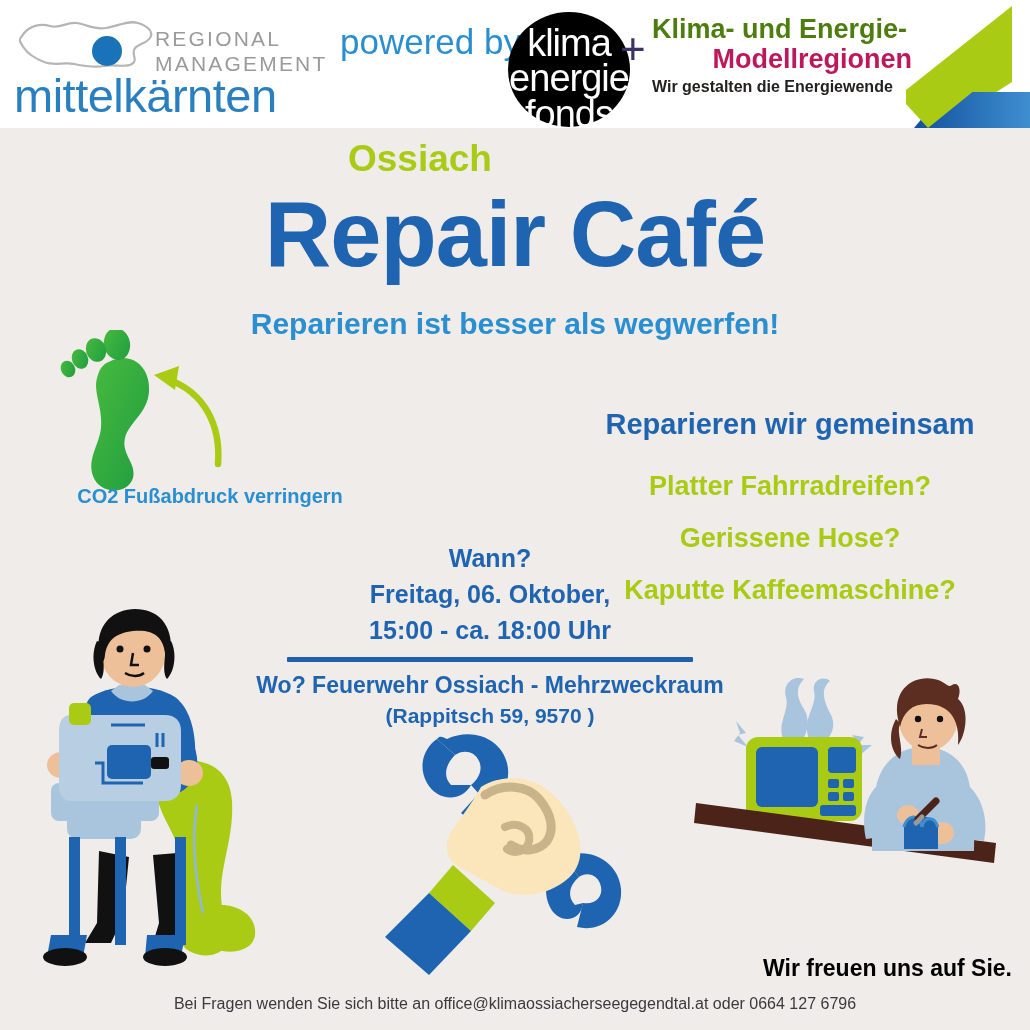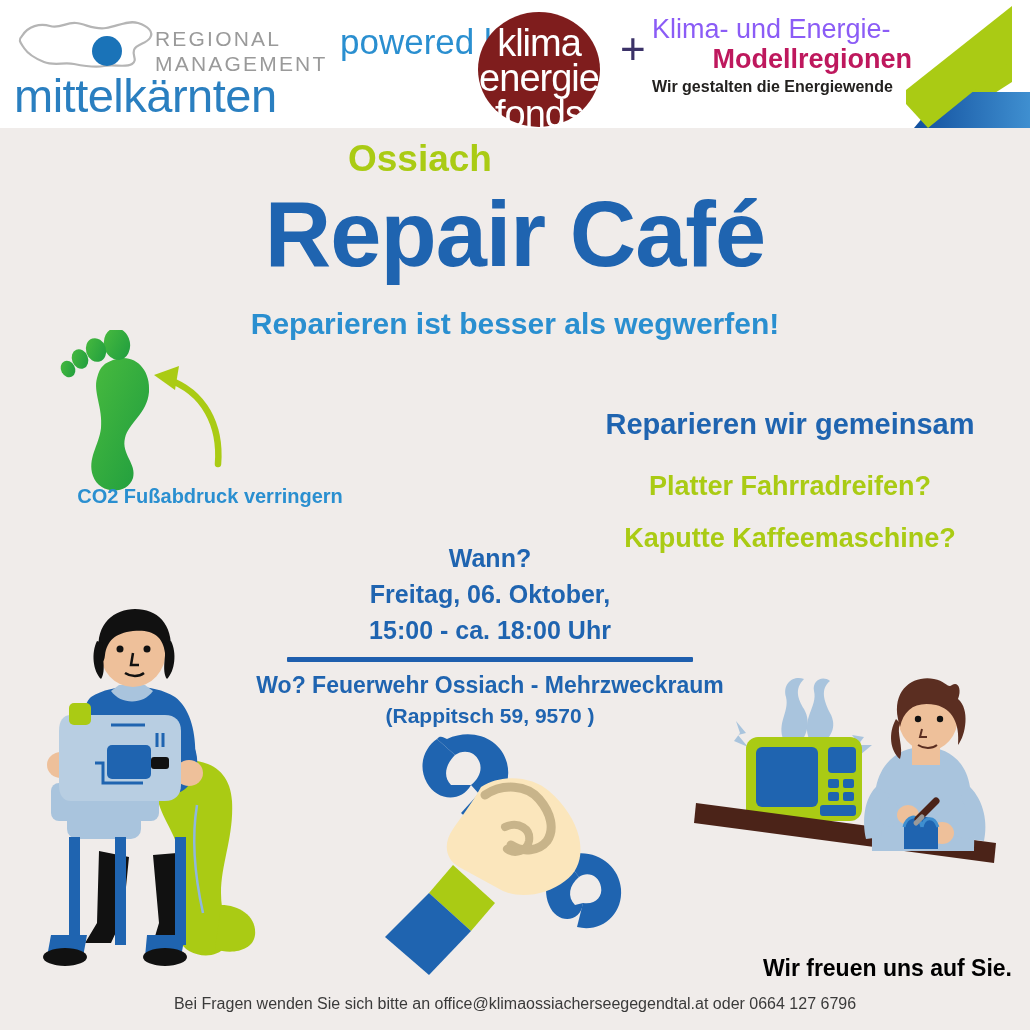--- a/index.html
+++ b/index.html
@@ -27,35 +27,35 @@
   .rm-mk{
     position:absolute;left:4px;top:58px;
     font-size:47px;color:#2a7fc0;letter-spacing:-0.5px;line-height:52px;font-weight:400;
   }
 
   .powered{
     position:absolute;left:340px;top:22px;
     font-size:35px;color:#2a8fd0;font-weight:400;letter-spacing:0px;
   }
   .kef-circle{
-    position:absolute;left:478px;top:12px;width:122px;height:115px;
-    border-radius:50%;background:#7f1d1d;
+    position:absolute;left:508px;top:12px;width:122px;height:115px;
+    border-radius:50%;background:#000000;
   }
   .kef-circle span{
     display:block;text-align:center;color:#ffffff;font-weight:400;line-height:0.93;
   }
   .kef-k{font-size:38px;padding-top:14px;letter-spacing:-1px;}
   .kef-e{font-size:38px;letter-spacing:-1px;}
   .kef-f{font-size:38px;letter-spacing:-1px;}
   .plus{
     position:absolute;left:620px;top:24px;
     font-size:44px;color:#3b3268;font-weight:400;
   }
   .kem-text{position:absolute;left:652px;top:14px;width:260px;}
-  .kem-l1{font-size:27px;color:#8b5cf6;font-weight:400;line-height:30px;white-space:nowrap;}
+  .kem-l1{font-size:27px;color:#4d7c0f;font-weight:700;line-height:30px;white-space:nowrap;}
   .kem-l2{font-size:27px;color:#be185d;font-weight:700;line-height:30px;text-align:right;}
   .kem-l3{font-size:16px;color:#23211f;font-weight:700;line-height:22px;margin-top:2px;}
   .kem-mark{position:absolute;left:898px;top:0px;width:132px;height:128px;}
 
   
   .ossiach{
     position:absolute;left:0;top:138px;width:840px;text-align:center;
     font-size:37px;font-weight:700;color:#aacb14;letter-spacing:0px;
   }
   .repaircafe{
@@ -185,20 +185,21 @@
         <path d="M163,134 C166,96 150,62 112,49" fill="none" stroke="#aacb14" stroke-width="6.5" stroke-linecap="round"></path>
         <polygon points="99,45 124,36 120,60" fill="#aacb14"></polygon>
       </g>
     </svg>
     <div class="co2-label">CO2 Fußabdruck verringern</div>
   </div>
 
   <div class="q-head">Reparieren wir gemeinsam</div>
   <div class="q-list">
     <div class="q-item">Platter Fahrradreifen?</div>
+    <div class="q-item">Gerissene Hose?</div>
     <div class="q-item">Kaputte Kaffeemaschine?</div>
   </div>
 
   <div class="info">
     <div class="info-line">Wann?</div>
     <div class="info-line">Freitag, 06. Oktober,</div>
     <div class="info-line">15:00 - ca. 18:00 Uhr</div>
     <div class="divider"></div>
     <div class="where">Wo? Feuerwehr Ossiach - Mehrzweckraum</div>
     <div class="where-sub">(Rappitsch 59, 9570 )</div>

